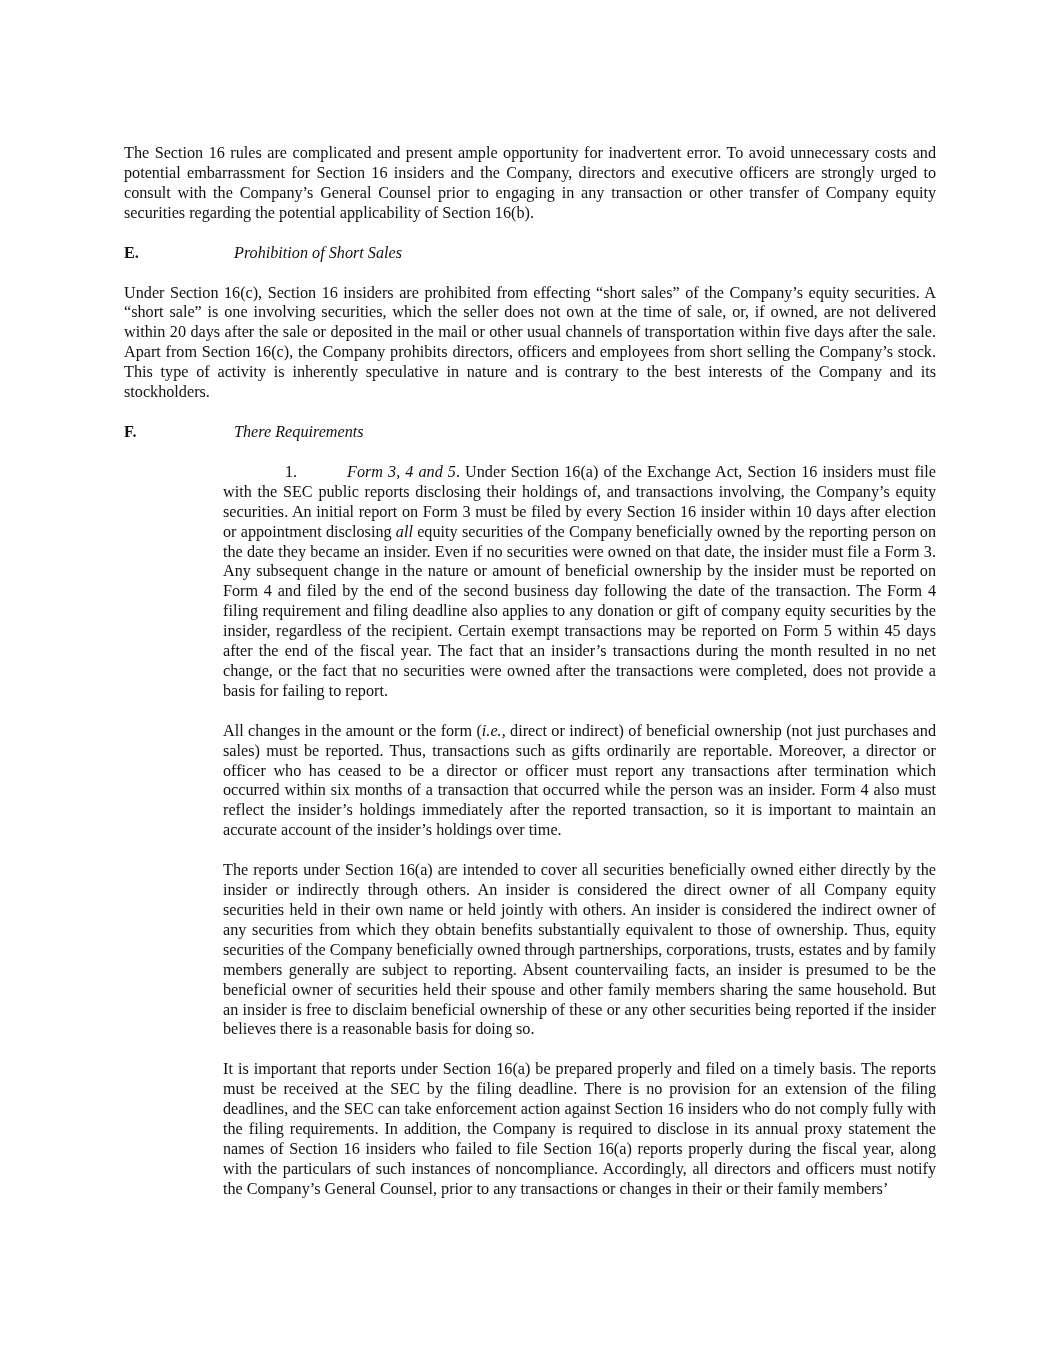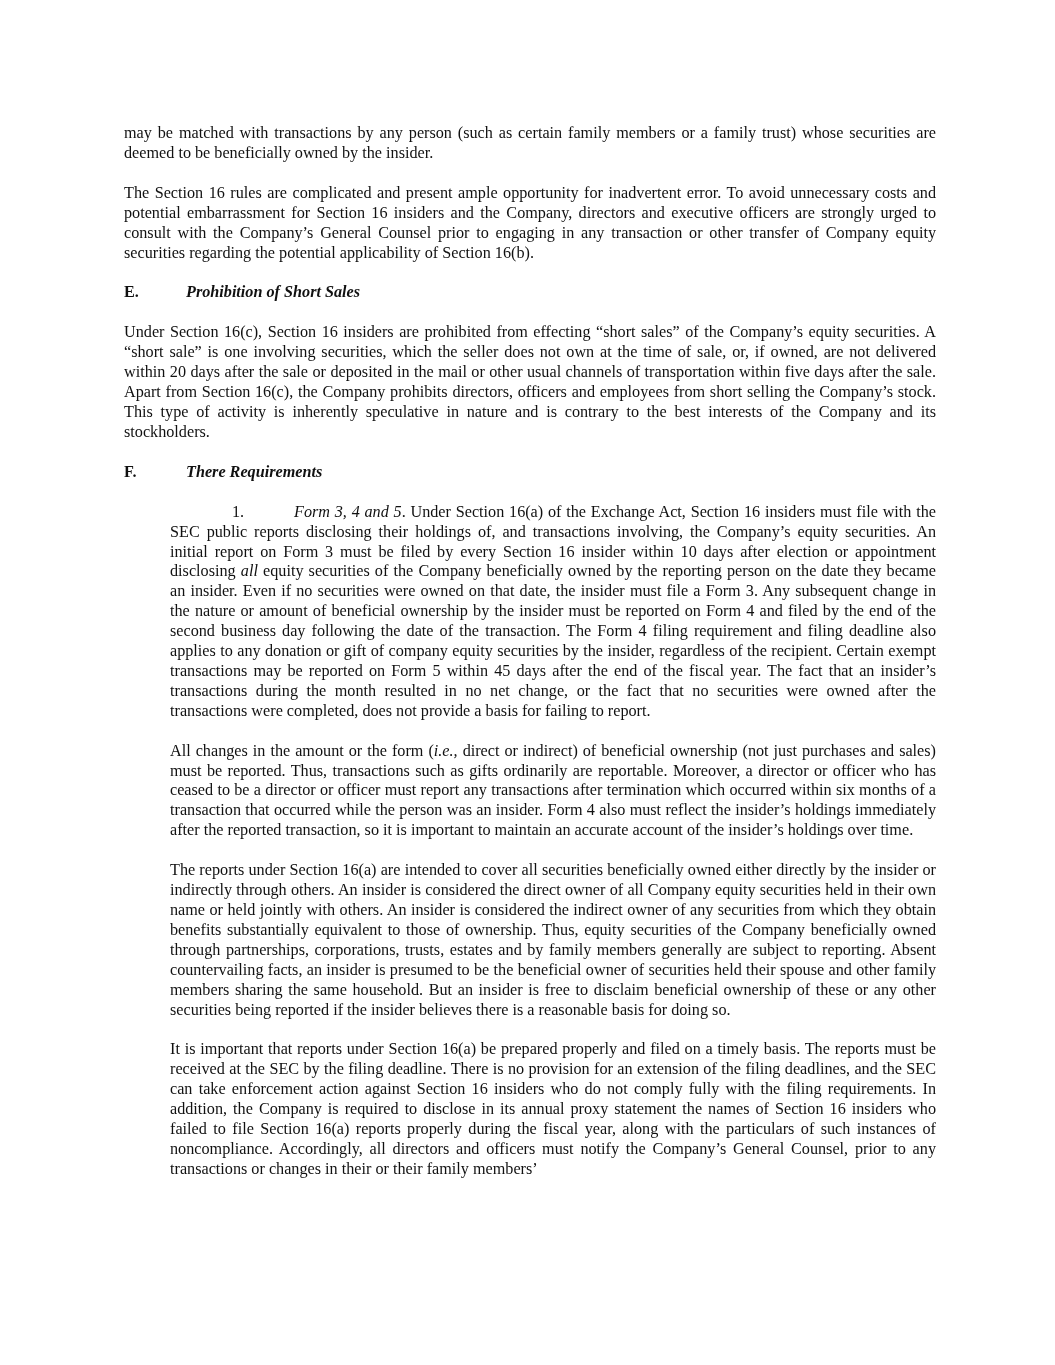--- a/index.html
+++ b/index.html
@@ -6,31 +6,30 @@
     body { width: 1055px; height: 1365px; position: relative; overflow: hidden; }
     .page {
       position: absolute; left: 124px; top: 124px; width: 812px;
       font-family: "Liberation Serif", serif; font-size: 16.2px; line-height: 19.9px;
       color: #111111;
     }
     p { margin: 0; text-align: justify; }
     .gap { height: 20px; }
     .heading { display: flex; font-size: 16.2px; line-height: 19.9px; }
     .heading .letter { font-weight: bold; width: 62px; }
-    .heading .title { font-weight: bold; font-style: italic; }
-    .indent { margin-left: 46px; }
+    .heading .title { font-weight: normal; font-style: italic; margin-left: 48px; }
+    .indent { margin-left: 99px; }
     .num-lead { display: inline-block; width: 62px; text-indent: 0; }
     em { font-style: italic; }
   </style>
 </head>
 <body>
 
 <div class="page">
 
-  <p>may be matched with transactions by any person (such as certain family members or a family trust) whose securities are deemed to be beneficially owned by the insider.</p>
   <div class="gap"></div>
 
   <p>The Section 16 rules are complicated and present ample opportunity for inadvertent error. To avoid unnecessary costs and potential embarrassment for Section 16 insiders and the Company, directors and executive officers are strongly urged to consult with the Company’s General Counsel prior to engaging in any transaction or other transfer of Company equity securities regarding the potential applicability of Section 16(b).</p>
   <div class="gap"></div>
 
   <div class="heading">
     <span class="letter">E.</span>
     <span class="title">Prohibition of Short Sales</span>
   </div>
   <div class="gap"></div>

